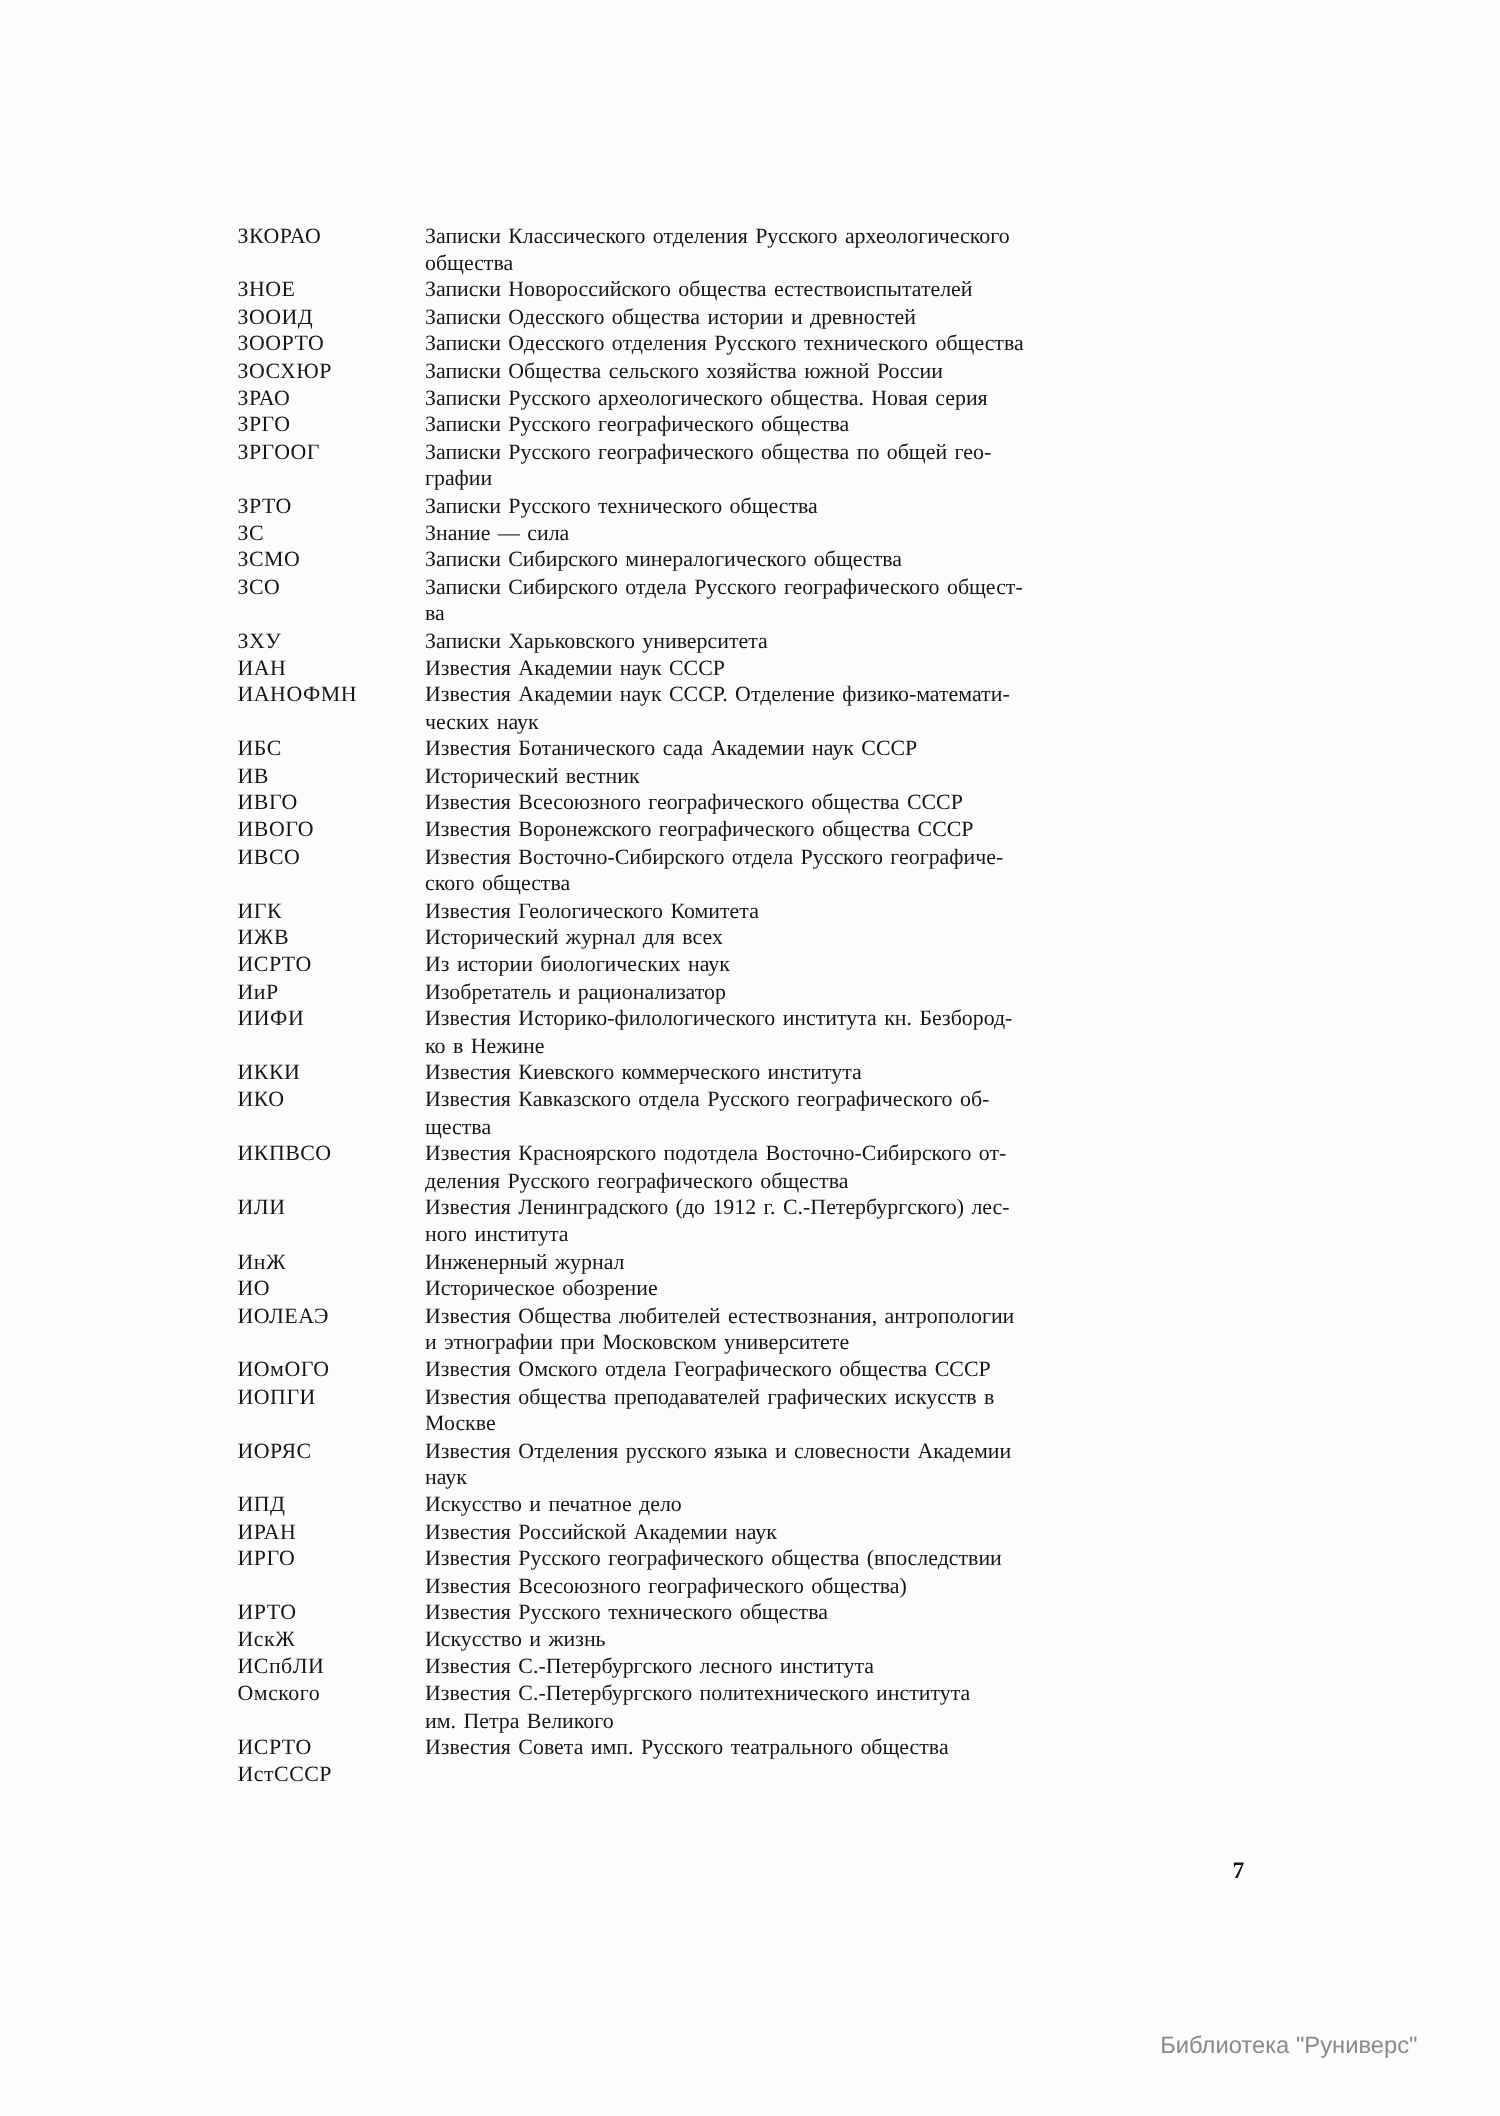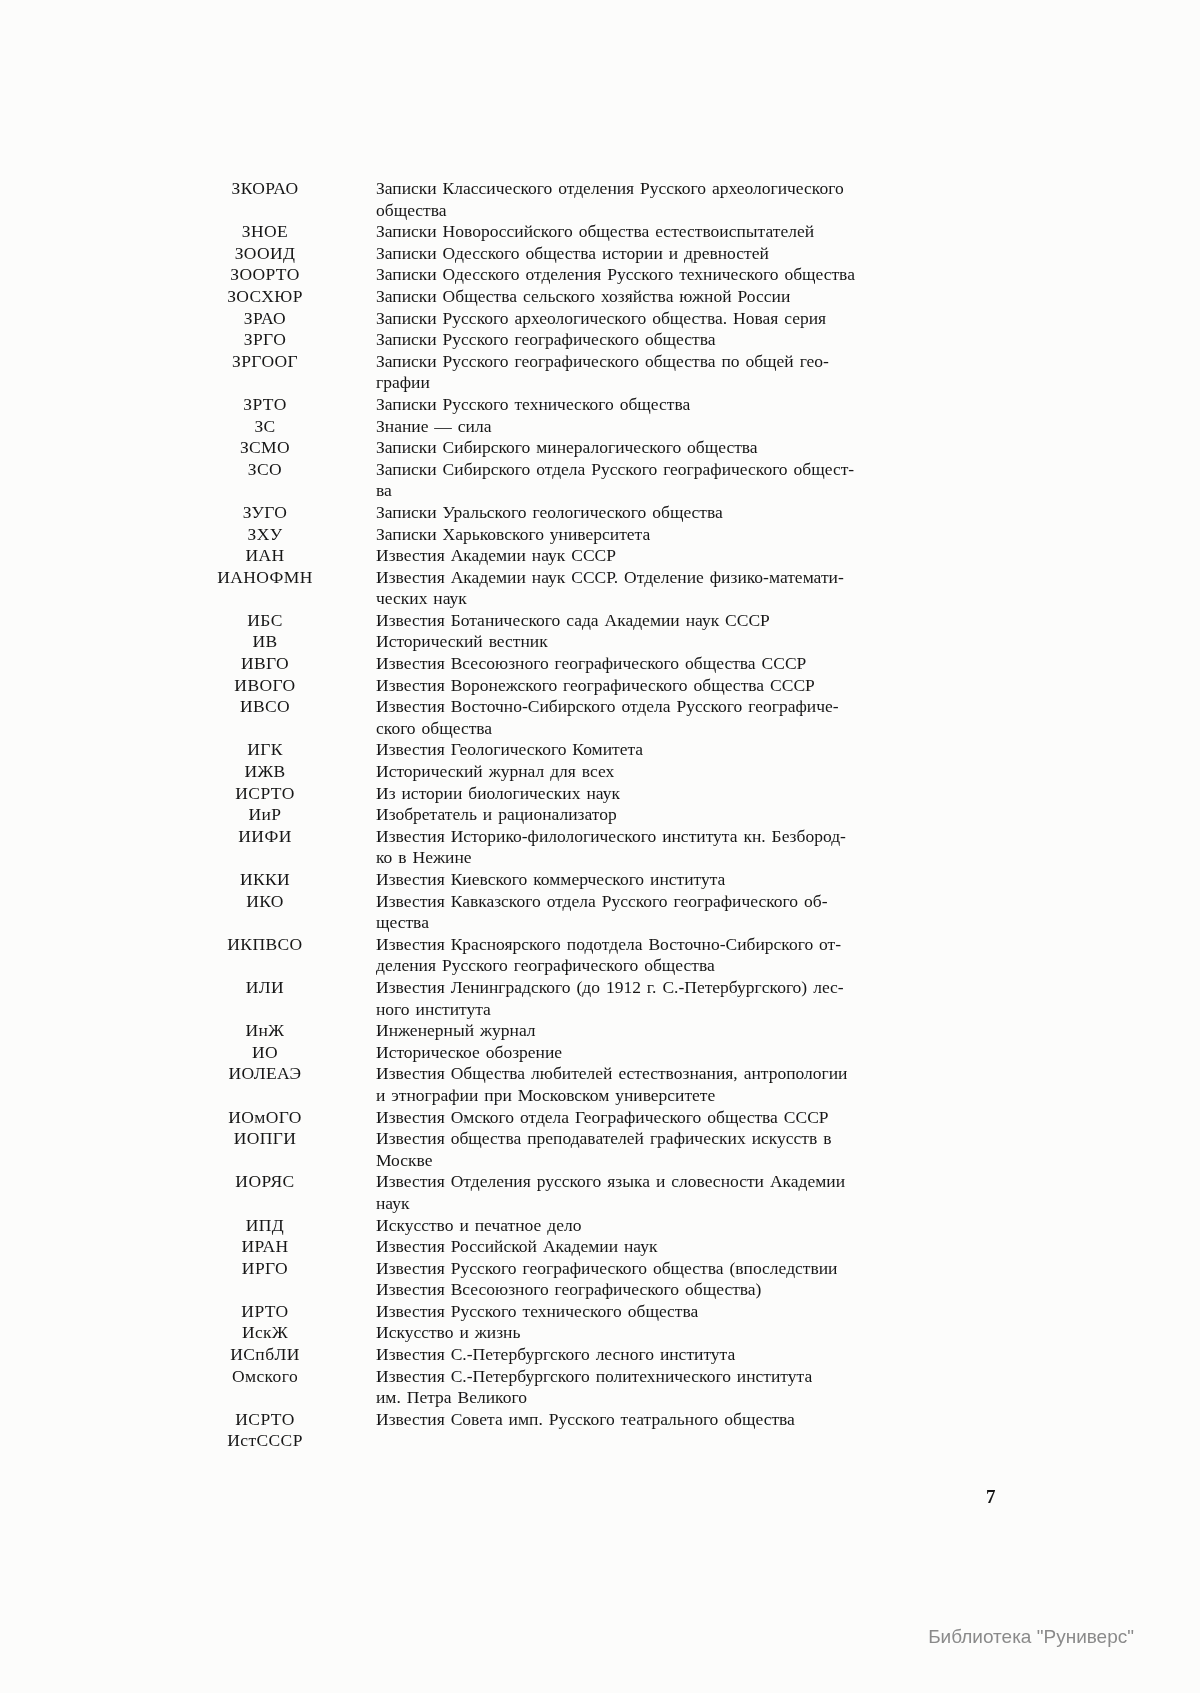--- a/index.html
+++ b/index.html
@@ -27,27 +27,25 @@
   }
   .row {
     display: flex;
     align-items: flex-start;
   }
   .abbr {
     flex: 0 0 150px;
     width: 150px;
     letter-spacing: 0.4px;
     white-space: nowrap;
-    text-align: center;
   }
   .def {
     flex: 1 1 auto;
     white-space: pre-line;
     word-spacing: 0.09em;
-    margin-left: 36px;
   }
   .page-number {
     position: absolute;
     left: 986px;
     top: 1486px;
     font-size: 19px;
     font-weight: bold;
     letter-spacing: 0.5px;
   }
   .watermark {
@@ -123,24 +121,20 @@
         <div class="abbr">ЗСМО</div>
         <div class="def">Записки Сибирского минералогического общества</div>
       </div>
 
       <div class="row">
         <div class="abbr">ЗСО</div>
         <div class="def">Записки Сибирского отдела Русского географического общест-
 ва</div>
       </div>
 
-      <div class="row">
-        <div class="abbr">ЗУГО</div>
-        <div class="def">Записки Уральского геологического общества</div>
-      </div>
 
       <div class="row">
         <div class="abbr">ЗХУ</div>
         <div class="def">Записки Харьковского университета</div>
       </div>
 
       <div class="row">
         <div class="abbr">ИАН</div>
         <div class="def">Известия Академии наук СССР</div>
       </div>

